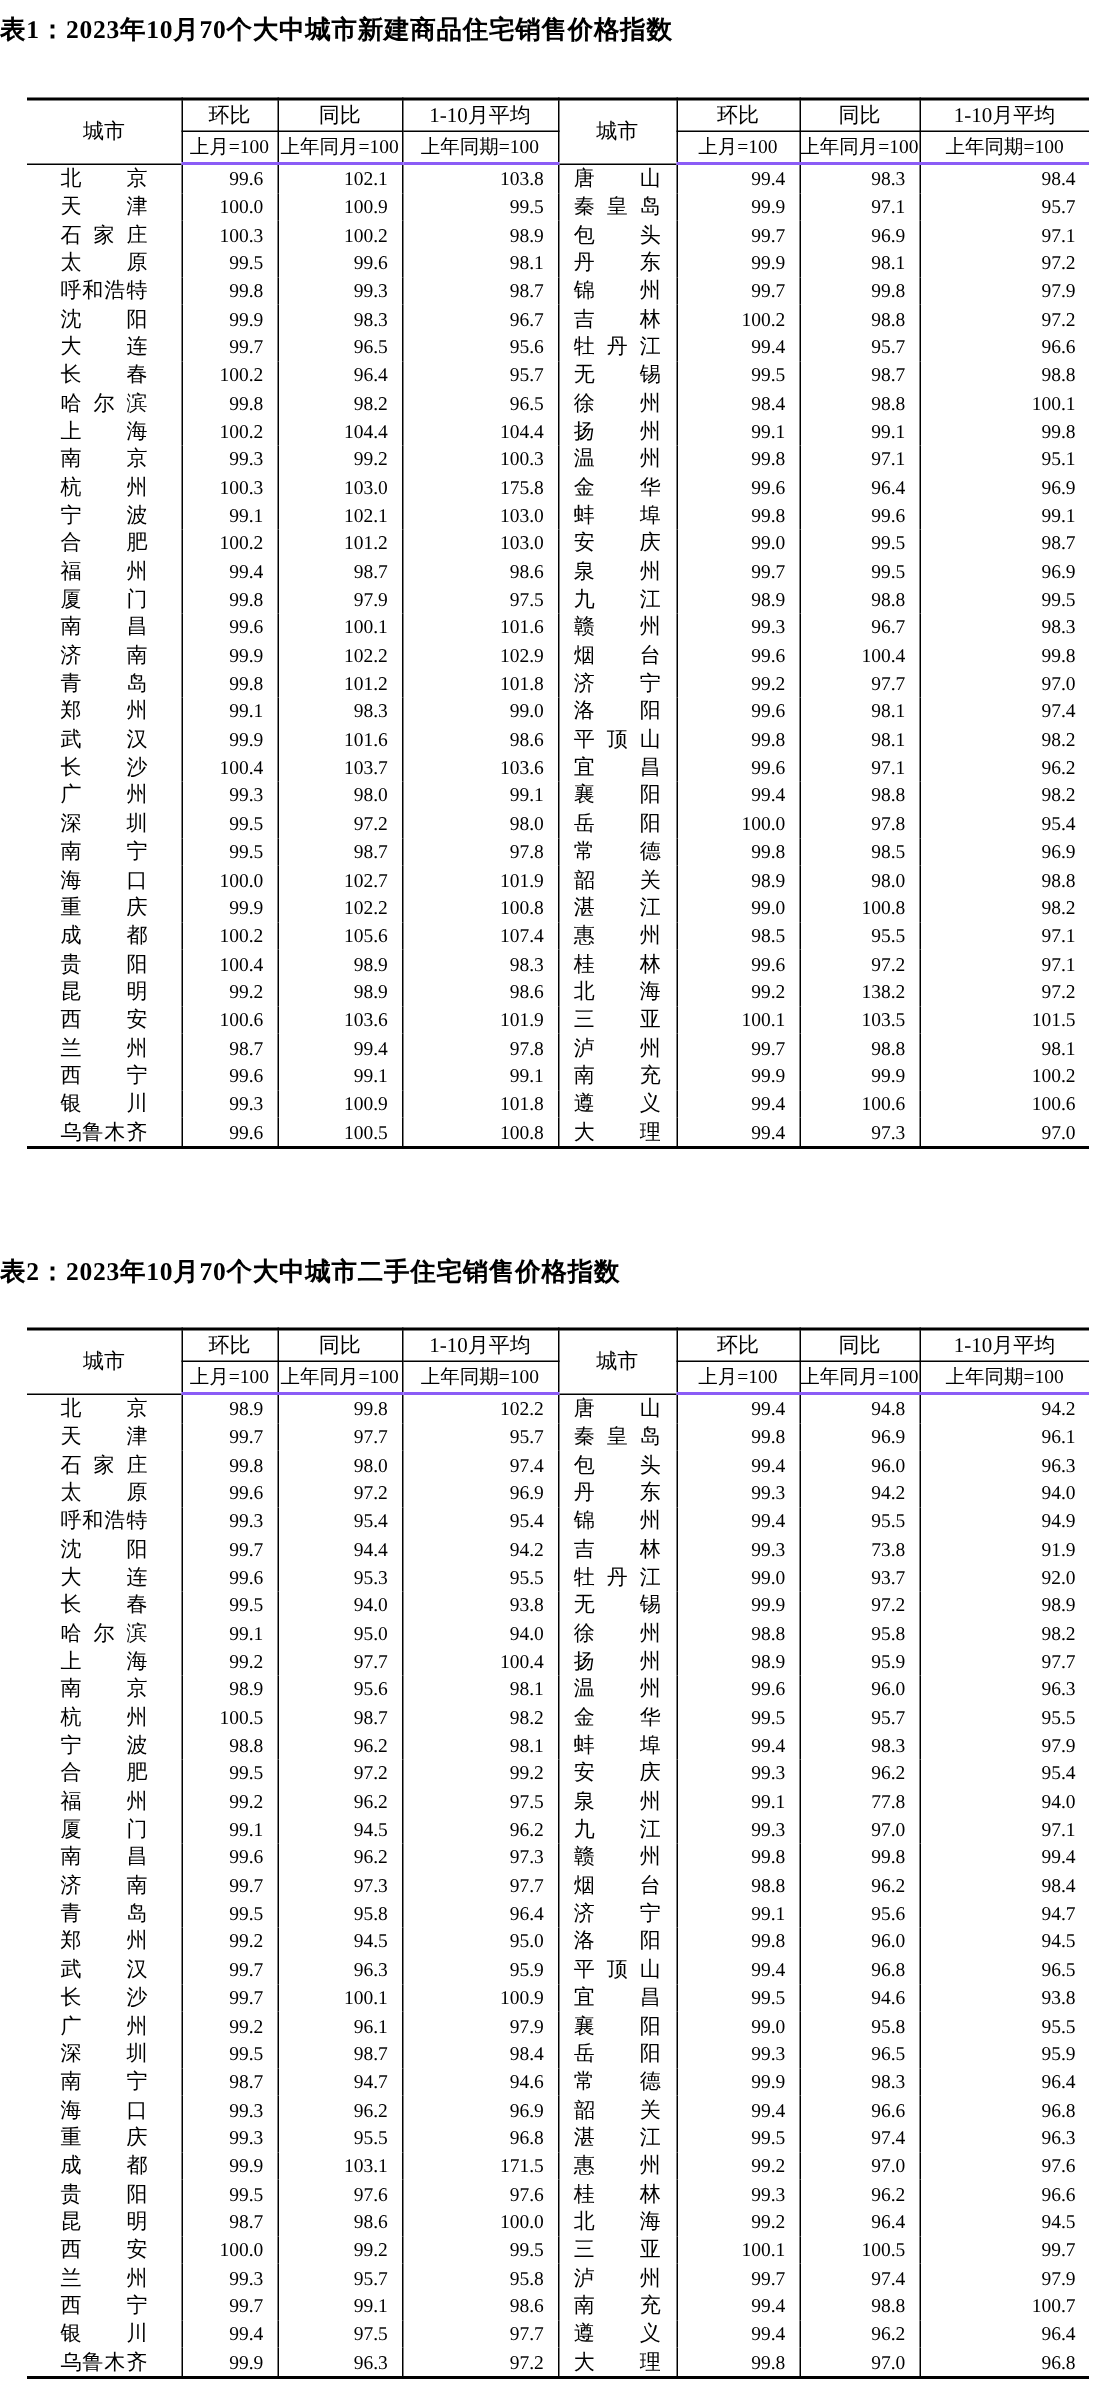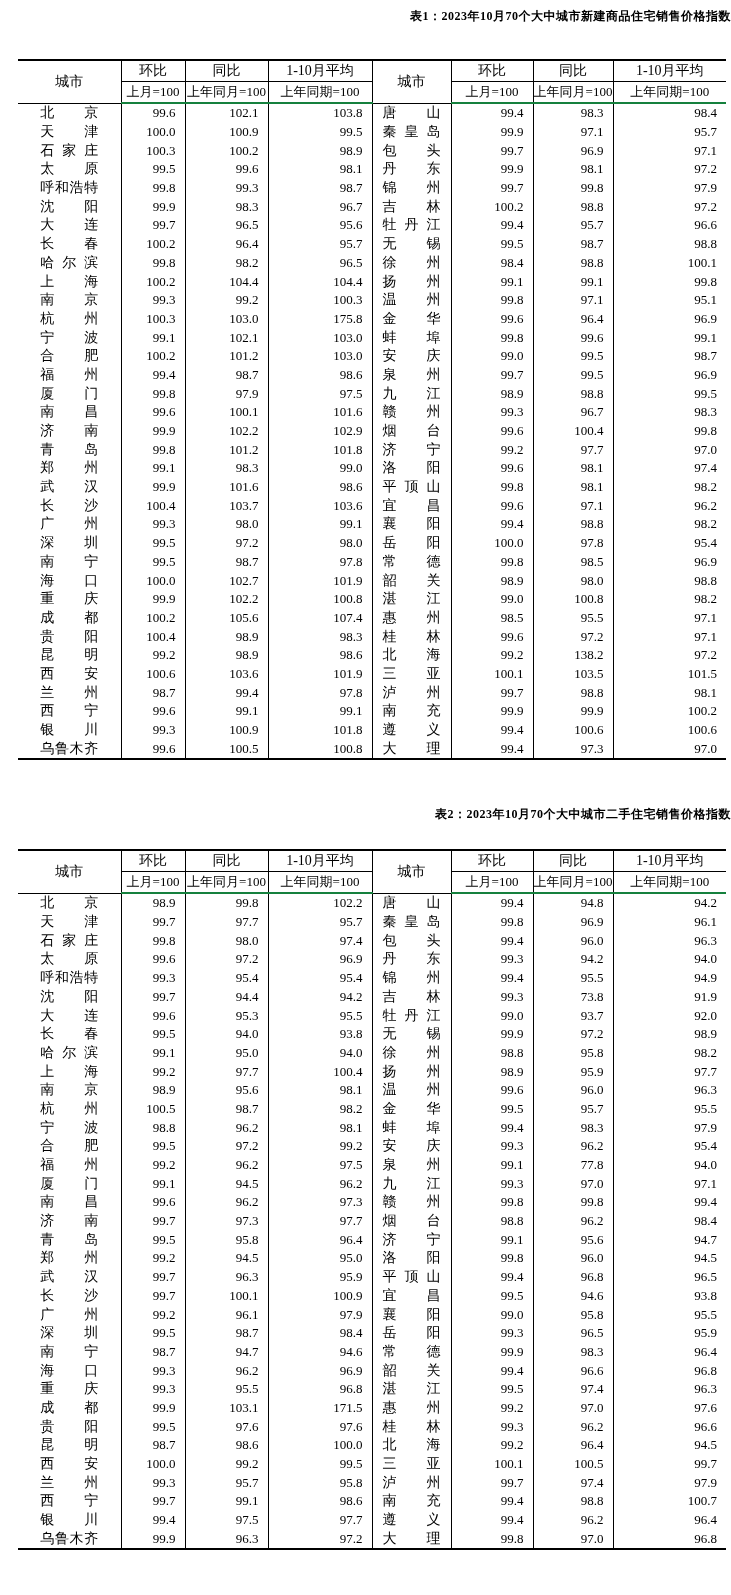--- a/index.html
+++ b/index.html
@@ -3,45 +3,45 @@
 <meta charset="utf-8">
 <style>
   html,body { margin:0; padding:0; background:#ffffff; }
   .page {
     width:731px;
     background:#ffffff;
     font-family:"Liberation Serif","DejaVu Serif",serif;
     color:#000;
   }
   .tbl-title {
-    text-align:right;
+    text-align:left;
     font-weight:bold;
-    font-size:12px;
+    font-size:17px;
     letter-spacing:0.5px;
     padding-top:8px;
   }
-  .title2 { padding-top:46px; }
+  .title2 { padding-top:46px;margin-top:24px; }
   table.tbl {
     border-collapse:collapse;
     table-layout:fixed;
     margin:34px 0 0 18px;
     width:708px;
     border-top:2.5px solid #000;
     border-bottom:2.5px solid #000;
   }
   table.tbl2 { margin-top:26px; }
   .tbl th, .tbl td {
     padding:0;
     font-weight:normal;
     overflow:hidden;
     white-space:nowrap;
   }
   .tbl thead th { border-right:1px solid #000; text-align:center; }
   .tbl thead tr:first-child th { font-size:14px; height:20px; border-bottom:1px solid #000; }
-  .tbl thead tr.base th { font-size:13px; height:20px; border-bottom:2px solid #15803d; }
+  .tbl thead tr.base th { font-size:13px; height:20px; border-bottom:2px solid #8b5cf6; }
   .tbl thead th.hcity { font-size:14px; border-bottom:2px solid #000; }
   .tbl thead tr > th:last-child { border-right:none; }
   .tbl tbody td { border-right:1px solid #000; height:18.7px; font-size:13px; }
   .tbl tbody tr > td:last-child { border-right:none; }
   .tbl td.num { text-align:right; padding-right:9px; }
   .tbl td.city { text-align:center; }
   .cjust {
     display:inline-block;
     width:58px;
     font-size:14px;

